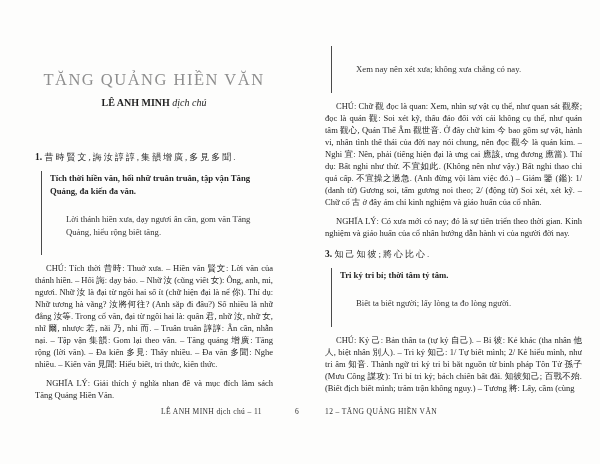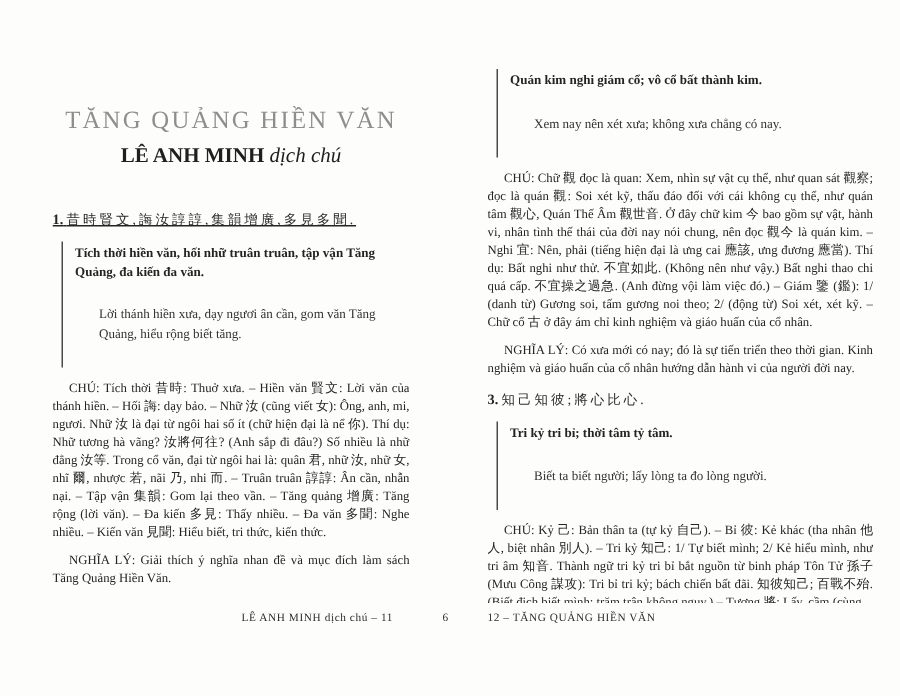--- a/index.html
+++ b/index.html
@@ -20,28 +20,28 @@
     margin: 70px 0 0 0;
     text-align: center;
     font-size: 16.5px;
     font-weight: normal;
     letter-spacing: 1.5px;
     color: #8e8e8e;
   }
   .subtitle {
     margin: 7px 0 0 0;
     text-align: center;
-    font-size: 14px;
+    font-size: 10px;
     color: #1f1f1f;
   }
   .sub-b { font-weight: bold; }
   .sub-i { font-style: italic; }
 
   .han { margin: 9px 0 0 0; font-size: 9px; line-height: 13px; white-space: nowrap; }
-  .han.first { margin-top: 27px; text-decoration: underline; }
+  .han.first { margin-top: 43px; }
   .num { font-weight: bold; font-size: 9.5px; letter-spacing: 0; }
   .cjk { letter-spacing: 2px; font-size: 9px; color: #2b2b2b; }
 
   .trans {
     margin: 7px 0 0 6px;
     border-left: 1px solid #4a4a4a;
     padding: 1px 0 1px 8px;
   }
   .trans .hv { margin: 0 0 4px 0; font-weight: bold; font-size: 8.7px; line-height: 12.5px; }
   .trans .vi { margin: 16px; font-size: 8.7px; line-height: 12.5px; color: #333; }
@@ -84,21 +84,20 @@
     </div>
 
     <p class="para"><span class="lbl">CHÚ</span><span>: Tích thời 昔時: Thuở xưa. – Hiền văn 賢文: Lời văn của thánh hiền. – Hối 誨: dạy bảo. – Nhữ 汝 (cũng viết 女): Ông, anh, mi, ngươi. Nhữ 汝 là đại từ ngôi hai số ít (chữ hiện đại là nể 你). Thí dụ: Nhữ tương hà vãng? 汝將何往? (Anh sắp đi đâu?) Số nhiều là nhữ đẳng 汝等. Trong cổ văn, đại từ ngôi hai là: quân 君, nhữ 汝, nhữ 女, nhĩ 爾, nhược 若, nãi 乃, nhi 而. – Truân truân 諄諄: Ân cần, nhẫn nại. – Tập vận 集韻: Gom lại theo vần. – Tăng quảng 增廣: Tăng rộng (lời văn). – Đa kiến 多見: Thấy nhiều. – Đa văn 多聞: Nghe nhiều. – Kiến văn 見聞: Hiểu biết, tri thức, kiến thức.</span></p>
 
     <p class="para"><span class="lbl">NGHĨA LÝ</span><span>: Giải thích ý nghĩa nhan đề và mục đích làm sách Tăng Quảng Hiền Văn.</span></p>
 
   </section>
 
   <section class="page right">
     <div class="trans" style="margin-top:46px;">
-      <p class="hv">Quán kim nghi giám cổ; vô cổ bất thành kim.</p>
       <p class="vi">Xem nay nên xét xưa; không xưa chẳng có nay.</p>
     </div>
 
     <p class="para"><span class="lbl">CHÚ</span><span>: Chữ 觀 đọc là quan: Xem, nhìn sự vật cụ thể, như quan sát 觀察; đọc là quán 觀: Soi xét kỹ, thấu đáo đối với cái không cụ thể, như quán tâm 觀心, Quán Thế Âm 觀世音. Ở đây chữ kim 今 bao gồm sự vật, hành vi, nhân tình thế thái của đời nay nói chung, nên đọc 觀今 là quán kim. – Nghi 宜: Nên, phải (tiếng hiện đại là ưng cai 應該, ưng đương 應當). Thí dụ: Bất nghi như thử. 不宜如此. (Không nên như vậy.) Bất nghi thao chi quá cấp. 不宜操之過急. (Anh đừng vội làm việc đó.) – Giám 鑒 (鑑): 1/ (danh từ) Gương soi, tấm gương noi theo; 2/ (động từ) Soi xét, xét kỹ. – Chữ cổ 古 ở đây ám chỉ kinh nghiệm và giáo huấn của cổ nhân.</span></p>
 
     <p class="para"><span class="lbl">NGHĨA LÝ</span><span>: Có xưa mới có nay; đó là sự tiến triển theo thời gian. Kinh nghiệm và giáo huấn của cổ nhân hướng dẫn hành vi của người đời nay.</span></p>
 
     <p class="han"><span class="num">3.</span> <span class="cjk">知己知彼;將心比心.</span></p>
 
     <div class="trans">

